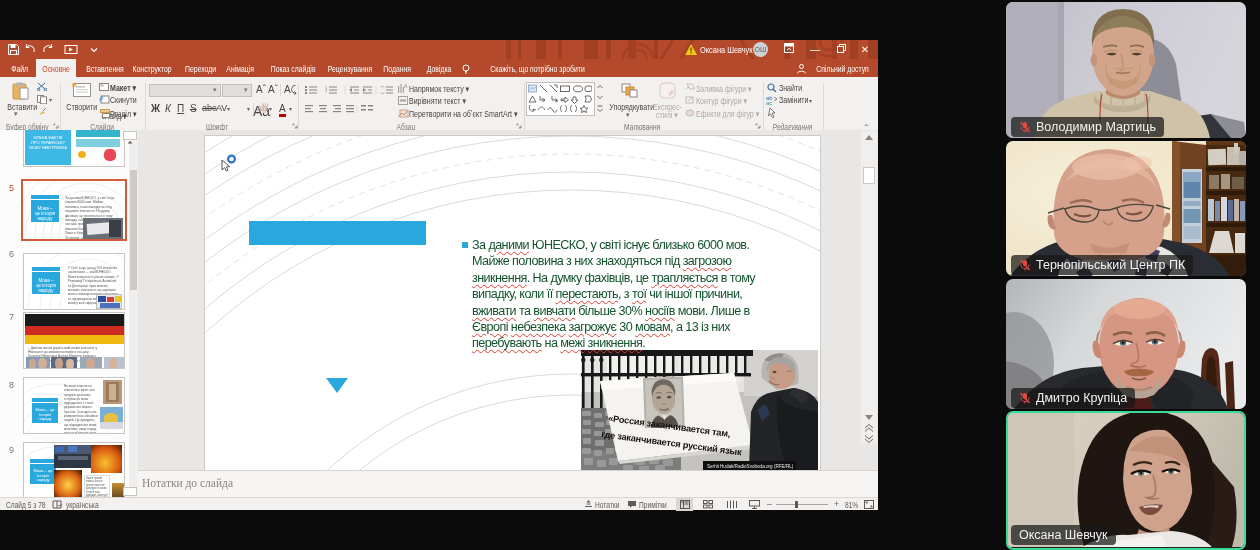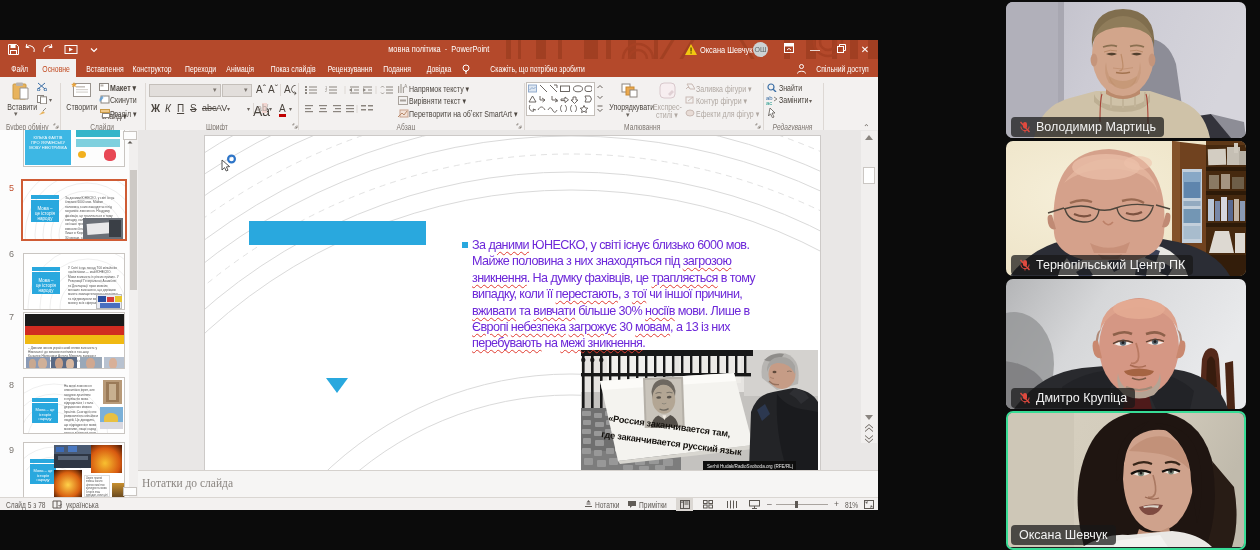--- a/index.html
+++ b/index.html
@@ -47,21 +47,21 @@
 #statusbar span { position:absolute; top:1px; }
 
 
 #slide-arcs { position:absolute; left:0; top:0; }
 .bluebar { position:absolute; background:#29a8de; }
 #titlebox { position:absolute; left:44px; top:114px; width:177px; height:128px; background:#29a8de; color:#fff;
   text-align:center; font-size:21px; line-height:26px; padding-top:30px; font-weight:400; letter-spacing:0.2px; }
 #tail { position:absolute; left:121px; top:242px; width:0; height:0; border-left:11px solid transparent;
   border-right:11px solid transparent; border-top:15px solid #29a8de; }
 #bullet { position:absolute; left:257px; top:106px; width:6px; height:6px; background:#29a8de; }
-#bodytext { position:absolute; z-index:5; left:267px; top:101px; width:310px; font-size:12.6px; letter-spacing:-0.58px; line-height:16.4px; color:#6d28d9; white-space:nowrap; }
+#bodytext { position:absolute; z-index:5; left:267px; top:101px; width:310px; font-size:12.6px; letter-spacing:-0.58px; line-height:16.4px; color:#14532d; white-space:nowrap; }
 #bodytext u { text-decoration:underline wavy #e03c31 1px; text-underline-offset:2px; }
 #photo { position:absolute; left:376px; top:214px; width:237px; height:120px; }
 #cursor { position:absolute; left:14px; top:18px; }
 
 
 #videos { position:absolute; left:1006px; top:0; width:240px; height:550px; }
 .tile { position:absolute; left:0; width:240px; border-radius:7px; overflow:hidden; background:#222; }
 .vlabel { position:absolute; left:5px; bottom:1px; height:20px; background:rgba(24,24,24,0.72); border-radius:4px;
   color:#f2f2f2; font-size:12.5px; line-height:20px; padding:0 8px; white-space:nowrap; }
 .vlabel svg { vertical-align:-2px; margin-right:5px; }
@@ -107,21 +107,20 @@
           <rect x="3.5" y="7.5" width="6" height="4" fill="none"></rect>
           <path d="M19 4 q4 -3 7 0 q2 2 1 5"></path>
           <path d="M19.8 1 L19 4.4 L22.4 4.6" fill="none"></path>
           <path d="M45 4 q-4 -3 -7 0 q-2 2 -1 5"></path>
           <path d="M44.2 1 L45 4.4 L41.6 4.6" fill="none"></path>
           <rect x="58" y="2.5" width="12" height="8"></rect>
           <path d="M62 4.5 l4 2 -4 2 z" fill="#fff" stroke="none"></path>
           <path d="M84 5.5 l3 3 3 -3" stroke-width="1.2"></path>
         </g>
       </svg>
-      <div id="title-text"><span class="sxc">мовна політика&nbsp; -&nbsp; PowerPoint</span></div>
 
       <svg class="abs" style="left:685px;top:4px;" width="12" height="11" viewBox="0 0 12 11">
         <path d="M6 0 L12 11 L0 11 Z" fill="#f2c811"></path>
           <rect x="5.4" y="3.5" width="1.3" height="4" fill="#5a4a00"></rect>
           <rect x="5.4" y="8.3" width="1.3" height="1.3" fill="#5a4a00"></rect>
       </svg>
       <div class="abs" style="left:700px;top:4px;color:#fff;font-size:9.5px;"><span class="sx">Оксана Шевчук</span></div>
       <div class="abs" style="left:753px;top:2px;width:15px;height:15px;border-radius:50%;background:#cdd2d4;color:#5d6466;font-size:7px;text-align:center;line-height:15px;">ОШ</div>
       <div class="wbtn" style="left:776px;"><svg width="10" height="10" viewBox="0 0 10 10">
             <rect x="0.5" y="0.5" width="9" height="9" fill="none" stroke="#fff"></rect>

